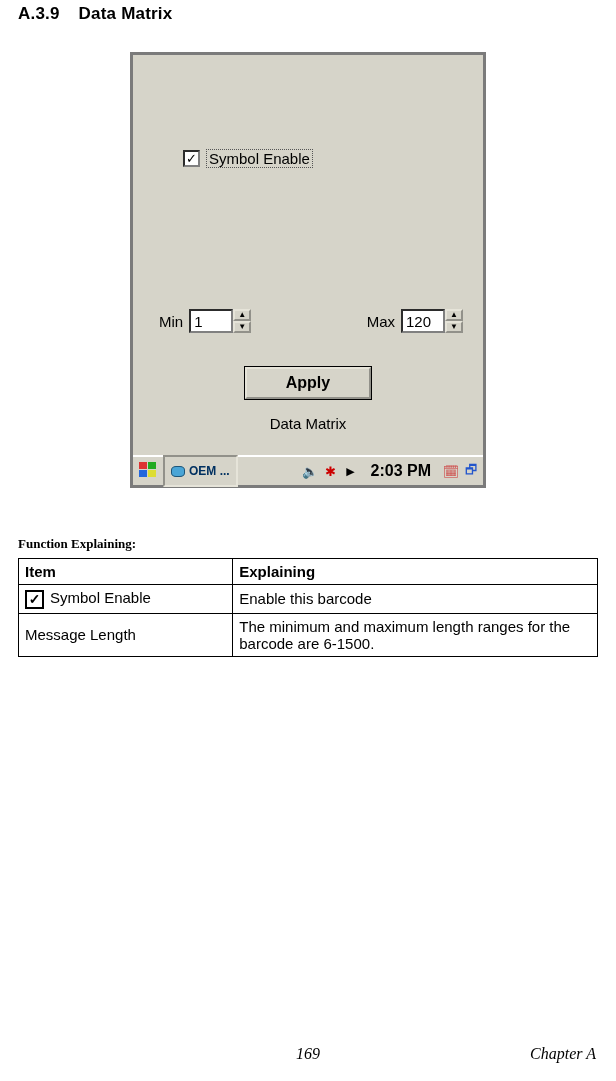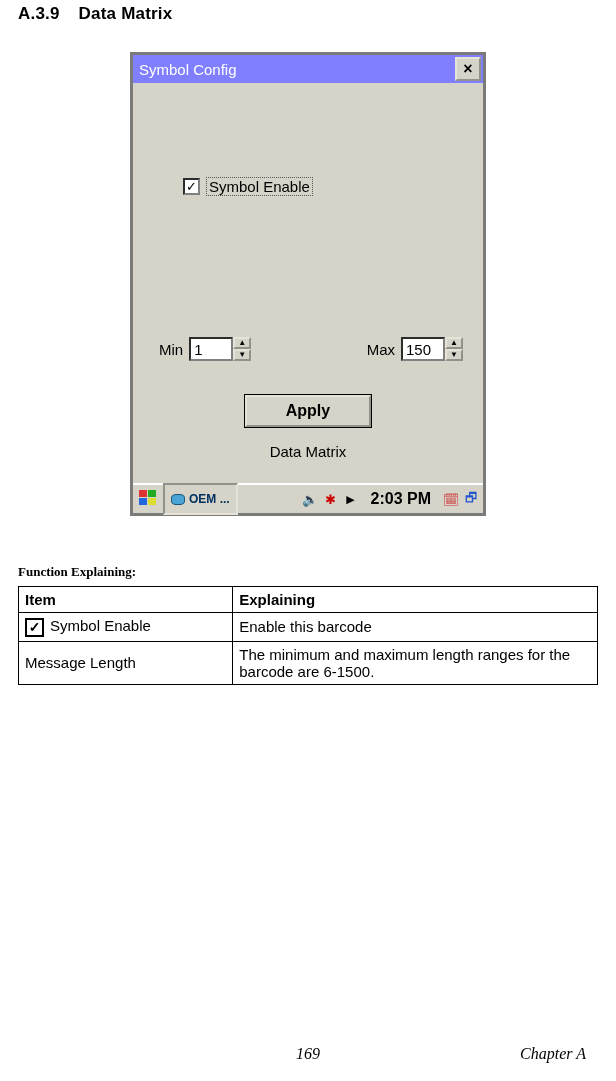--- a/index.html
+++ b/index.html
@@ -223,64 +223,58 @@
     display:inline-flex;align-items:center;justify-content:center;
     font-size:14px;font-weight:bold;
     vertical-align:middle;margin-right:6px;
   }
   .footer {
     position: absolute;
     bottom: 18px;
     left: 0; right: 0;
     display: flex;
     justify-content: space-between;
-    padding: 0 30px;
+    padding: 0 20px;
     font-family: "Times New Roman", serif;
     font-style: italic;
     font-size: 16px;
   }
   .footer .pageno { font-style: italic; position:absolute; left:50%; transform:translateX(-50%); }
   .footer .chapter { margin-left:auto; }
 </style>
 </head>
 <body>
 
 <div class="page">
   <div class="section-heading">
     <span class="num">A.3.9</span>
     <span>Data Matrix</span>
   </div>
 
   <div class="screenshot">
-    <div class="titlebar">
-      <span class="titlebar-text">Symbol Config</span>
-      <div class="close-btn">
-        <span>×</span>
-      </div>
-    </div>
     <div class="dialog-body">
       <div class="chk-row">
         <div class="winchk">✓</div>
         <span class="chk-label">Symbol Enable</span>
       </div>
       <div class="minmax-row">
         <div class="mm-group">
           <span class="mm-label">Min</span>
           <div class="spin">
             <div class="spin-input">1</div>
             <div class="spin-btns">
               <div class="spin-btn">▲</div>
               <div class="spin-btn">▼</div>
             </div>
           </div>
         </div>
         <div class="mm-group">
           <span class="mm-label">Max</span>
           <div class="spin">
-            <div class="spin-input">150</div>
+            <div class="spin-input">120</div>
             <div class="spin-btns">
               <div class="spin-btn">▲</div>
               <div class="spin-btn">▼</div>
             </div>
           </div>
         </div>
       </div>
       <div class="apply-btn">
         <span>Apply</span>
       </div>

